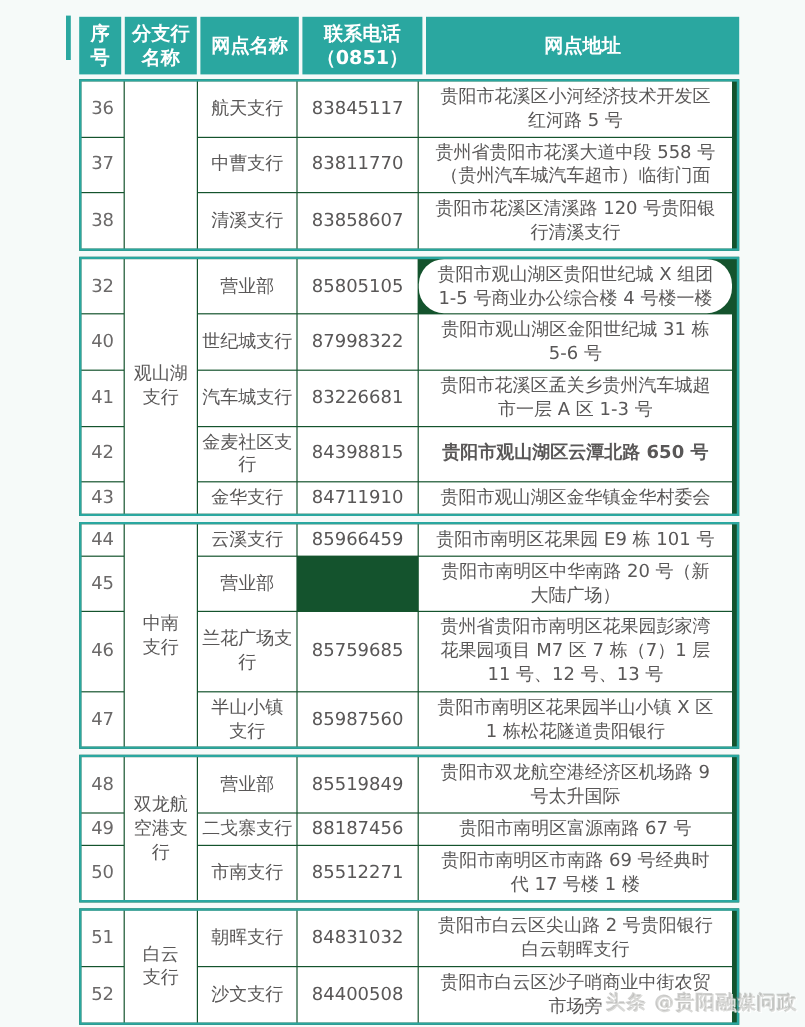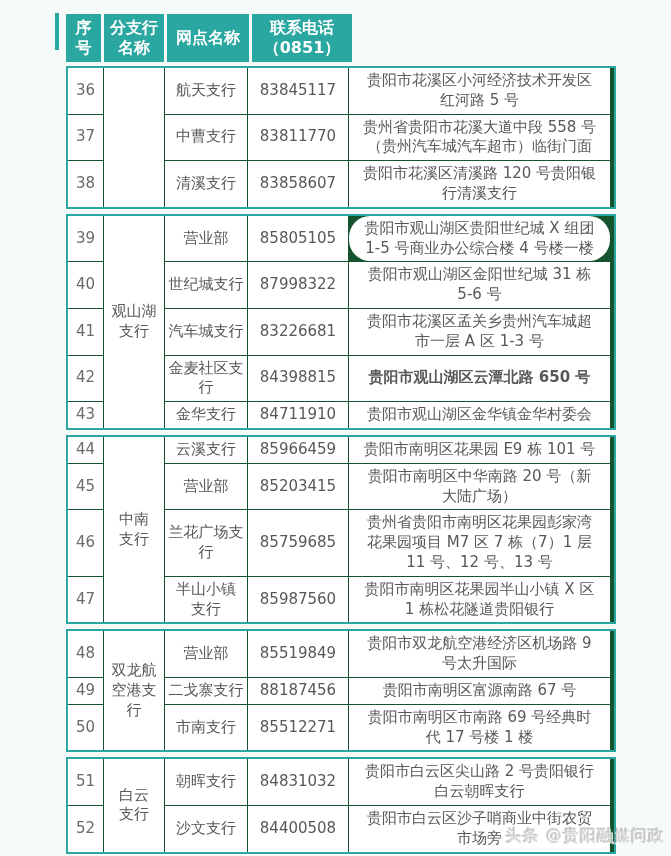--- a/index.html
+++ b/index.html
@@ -65,20 +65,21 @@
 
 <div class="table-wrap">
   <div class="header-grid">
     <div class="header-cell">序
 号</div>
     <div class="header-cell">分支行
 名称</div>
     <div class="header-cell">网点名称</div>
     <div class="header-cell">联系电话
 （0851）</div>
+    <div class="header-cell">网点地址</div>
   </div>
   <div id="table-body">
       <div class="section">
         <div class="cell num" style="grid-area: 1 / 1;">36</div>
         <div class="cell grp" style="grid-area: 1 / 2 / span 3;"></div>
         <div class="cell name" style="grid-area: 1 / 3;">航天支行</div>
         <div class="cell phone" style="grid-area: 1 / 4;">83845117</div>
         <div class="cell addr" style="grid-area: 1 / 5;">贵阳市花溪区小河经济技术开发区
 红河路 5 号</div>
         <div class="cell num" style="grid-area: 2 / 1;">37</div>
@@ -86,21 +87,21 @@
         <div class="cell phone" style="grid-area: 2 / 4;">83811770</div>
         <div class="cell addr" style="grid-area: 2 / 5;">贵州省贵阳市花溪大道中段 558 号
 （贵州汽车城汽车超市）临街门面</div>
         <div class="cell num" style="grid-area: 3 / 1;">38</div>
         <div class="cell name" style="grid-area: 3 / 3;">清溪支行</div>
         <div class="cell phone" style="grid-area: 3 / 4;">83858607</div>
         <div class="cell addr" style="grid-area: 3 / 5;">贵阳市花溪区清溪路 120 号贵阳银
 行清溪支行</div>
       </div>
       <div class="section">
-        <div class="cell num" style="grid-area: 1 / 1;">39</div>
+        <div class="cell num" style="grid-area: 1 / 1;">32</div>
         <div class="cell grp" style="grid-area: 1 / 2 / span 5;">观山湖
 支行</div>
         <div class="cell name" style="grid-area: 1 / 3;">营业部</div>
         <div class="cell phone" style="grid-area: 1 / 4;">85805105</div>
         <div class="cell addr" style="grid-area: 1 / 5; border-radius: 21px;">贵阳市观山湖区贵阳世纪城 X 组团
 1-5 号商业办公综合楼 4 号楼一楼</div>
         <div class="cell num" style="grid-area: 2 / 1;">40</div>
         <div class="cell name" style="grid-area: 2 / 3;">世纪城支行</div>
         <div class="cell phone" style="grid-area: 2 / 4;">87998322</div>
         <div class="cell addr" style="grid-area: 2 / 5;">贵阳市观山湖区金阳世纪城 31 栋
@@ -122,21 +123,20 @@
       </div>
       <div class="section">
         <div class="cell num" style="grid-area: 1 / 1;">44</div>
         <div class="cell grp" style="grid-area: 1 / 2 / span 4;">中南
 支行</div>
         <div class="cell name" style="grid-area: 1 / 3;">云溪支行</div>
         <div class="cell phone" style="grid-area: 1 / 4;">85966459</div>
         <div class="cell addr" style="grid-area: 1 / 5;">贵阳市南明区花果园 E9 栋 101 号</div>
         <div class="cell num" style="grid-area: 2 / 1;">45</div>
         <div class="cell name" style="grid-area: 2 / 3;">营业部</div>
-        <div class="cell phone" style="grid-area: 2 / 4;">85203415</div>
         <div class="cell addr" style="grid-area: 2 / 5;">贵阳市南明区中华南路 20 号（新
 大陆广场）</div>
         <div class="cell num" style="grid-area: 3 / 1;">46</div>
         <div class="cell name" style="grid-area: 3 / 3;">兰花广场支
 行</div>
         <div class="cell phone" style="grid-area: 3 / 4;">85759685</div>
         <div class="cell addr" style="grid-area: 3 / 5;">贵州省贵阳市南明区花果园彭家湾
 花果园项目 M7 区 7 栋（7）1 层
 11 号、12 号、13 号</div>
         <div class="cell num" style="grid-area: 4 / 1;">47</div>

